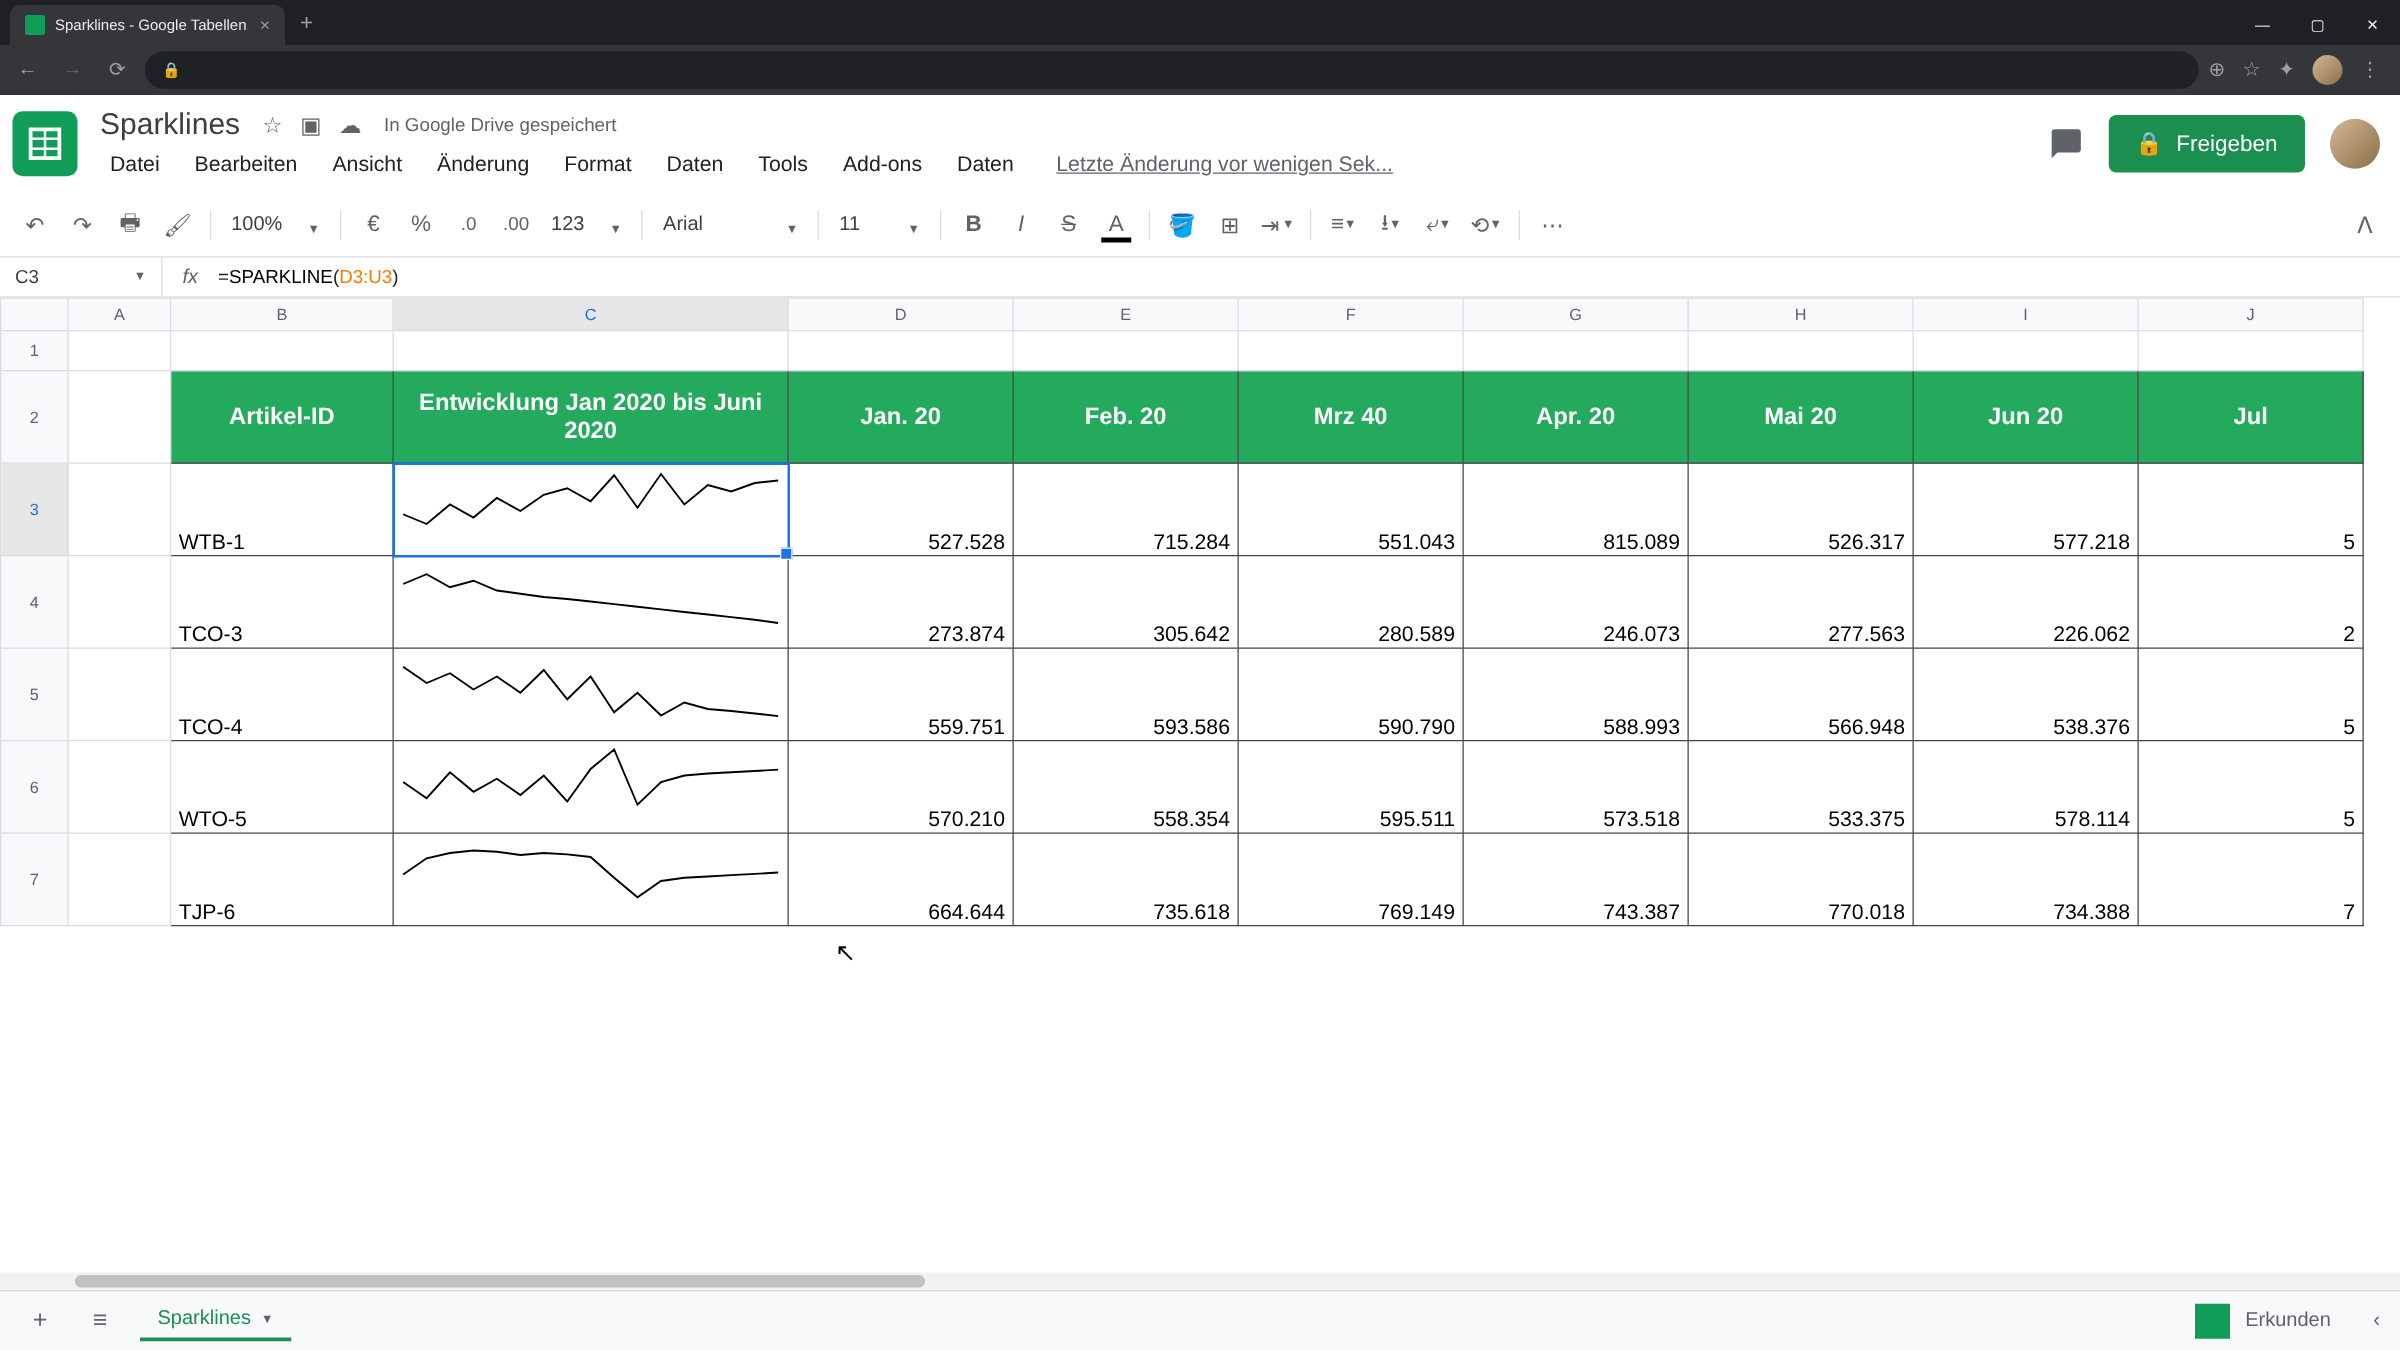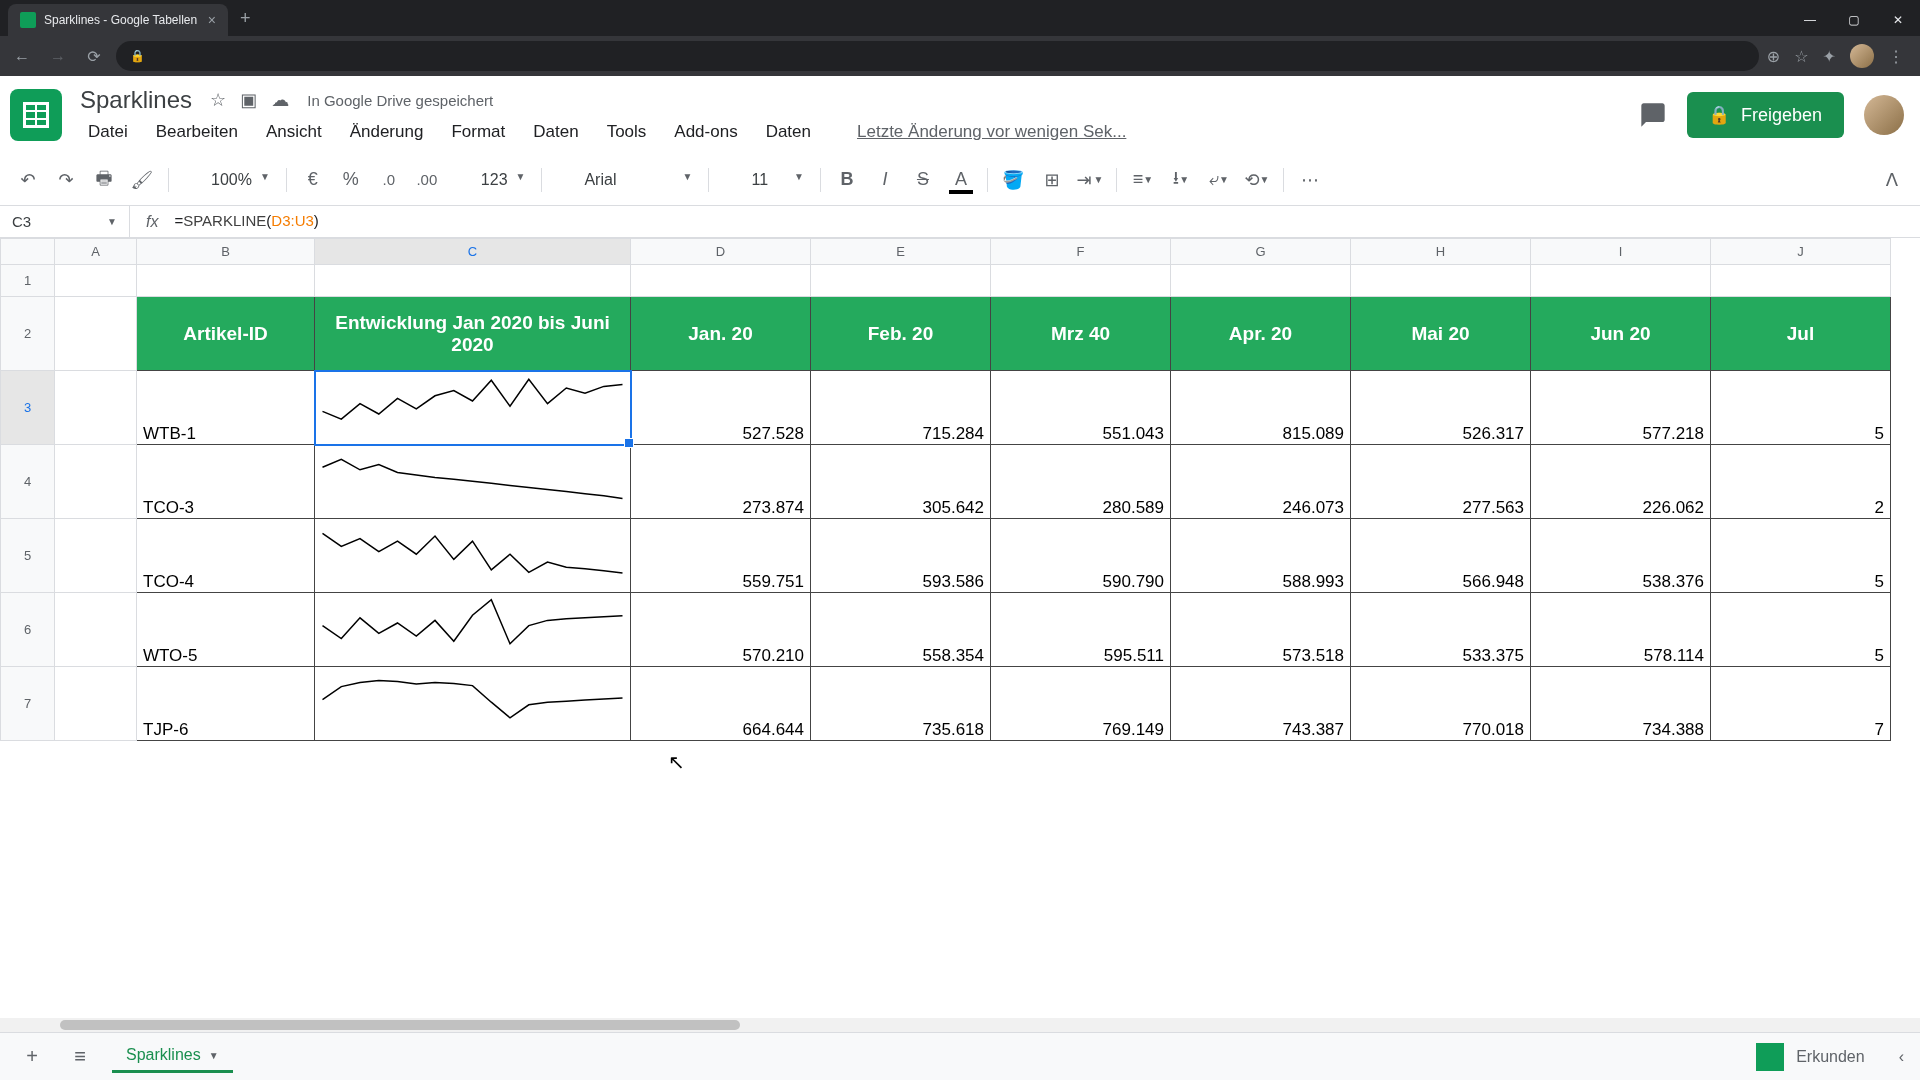--- a/index.html
+++ b/index.html
@@ -33,45 +33,45 @@
 .doc-grid span { background: #0f9d58; }
 
 .header-main { flex: 1; }
 .title-row { display: flex; align-items: center; gap: 14px; }
 .doc-title { font-size: 24px; color: #3c4043; padding: 2px 4px; }
 .title-icon { color: #5f6368; font-size: 18px; }
 .drive-status { color: #5f6368; font-size: 15px; margin-left: 4px; }
 
 .menu-row { display: flex; align-items: center; gap: 4px; margin-top: 2px; }
 .menu-item { padding: 4px 12px; font-size: 17px; color: #202124; border-radius: 4px; }
-.last-edit { color: #5f6368; font-size: 17px; margin-left: 30px; text-decoration: underline; }
+.last-edit { color: #5f6368; font-size: 17px; margin-left: 18px; text-decoration: underline; }
 
 .header-right { display: flex; align-items: center; gap: 20px; }
 .comment-icon { width: 28px; height: 28px; color: #5f6368; }
 .share-btn { background: #1a8f4f; color: #fff; border-radius: 6px; padding: 12px 22px; font-size: 18px; font-weight: 500; display: flex; align-items: center; gap: 10px; }
 .avatar-large { width: 40px; height: 40px; border-radius: 50%; background: linear-gradient(135deg,#d4b896,#8b6f47); }
 
 
 .toolbar { height: 52px; border-bottom: 1px solid #dadce0; display: flex; align-items: center; padding: 0 12px; gap: 6px; margin-top: 8px; }
 .tb-btn { min-width: 32px; height: 32px; display: flex; align-items: center; justify-content: center; color: #5f6368; font-size: 18px; border-radius: 4px; }
 .tb-sep { width: 1px; height: 24px; background: #dadce0; margin: 0 4px; }
-.tb-text { color: #3c4043; font-size: 16px; padding: 0 6px; display: flex; align-items: flex-start; gap: 8px; margin-left: 26px; }
+.tb-text { color: #3c4043; font-size: 16px; padding: 0 6px; display: flex; align-items: flex-end; gap: 20px; }
 .tb-text .caret { font-size: 10px; color: #5f6368; }
 .font-sel { min-width: 120px; }
 .color-line { width: 24px; height: 4px; background: #000; position: absolute; bottom: 2px; left: 4px; }
 .tb-btn.text-color { position: relative; }
 .tb-collapse { margin-left: auto; }
 
 
 .formula-bar { height: 32px; border-bottom: 1px solid #dadce0; display: flex; align-items: center; }
 .cell-ref { width: 130px; padding: 0 12px; font-size: 15px; color: #3c4043; display: flex; align-items: center; justify-content: space-between; border-right: 1px solid #dadce0; height: 100%; }
 .cell-ref .caret { font-size: 10px; color: #5f6368; }
 .fx { padding: 0 16px; color: #5f6368; font-style: italic; font-size: 16px; }
 .formula-input { flex: 1; font-size: 15px; font-family: 'Courier New', monospace; color: #202124; }
-.formula-input .fname { color: #404040; }
+.formula-input .fname { color: #000000; }
 .formula-input .range { color: #f57c00; }
 
 
 .grid-container { flex: 1; display: flex; overflow: hidden; position: relative; }
 .grid-scroll { flex: 1; overflow: hidden; }
 .grid-table { border-collapse: collapse; table-layout: fixed; }
 
 .col-header th { background: #f8f9fa; border: 1px solid #dadce0; height: 26px; font-size: 13px; font-weight: 400; color: #5f6368; text-align: center; }
 .col-header th.selected-col { background: #e6e6e6; color: #1a73e8; }
 .row-header { background: #f8f9fa; border: 1px solid #dadce0; width: 54px; font-size: 13px; color: #5f6368; font-weight: 400; text-align: center; }

